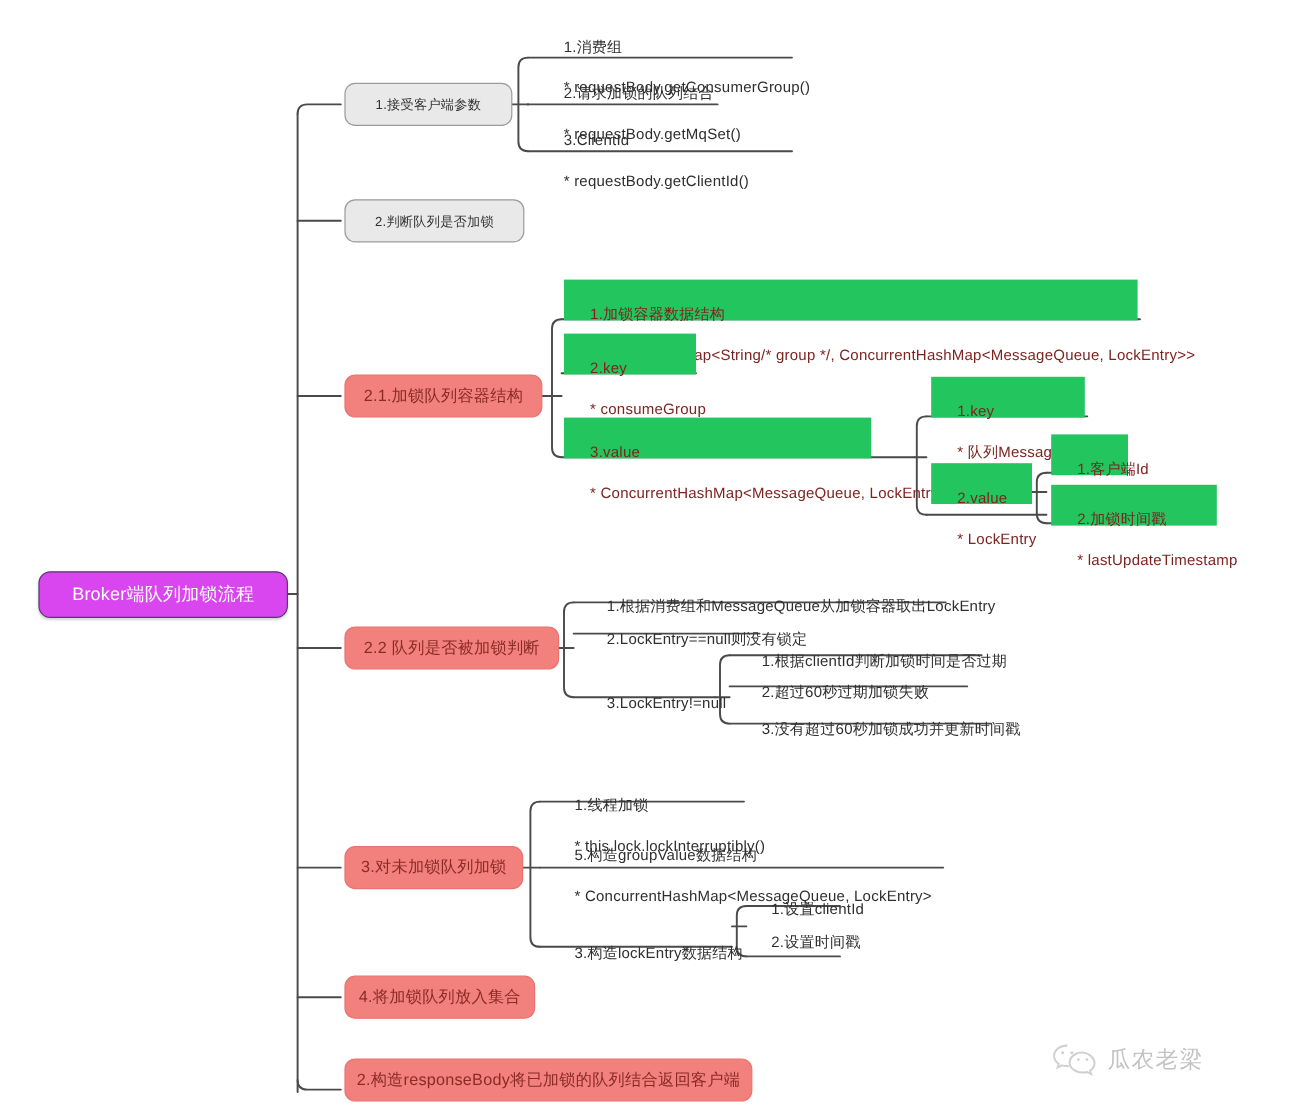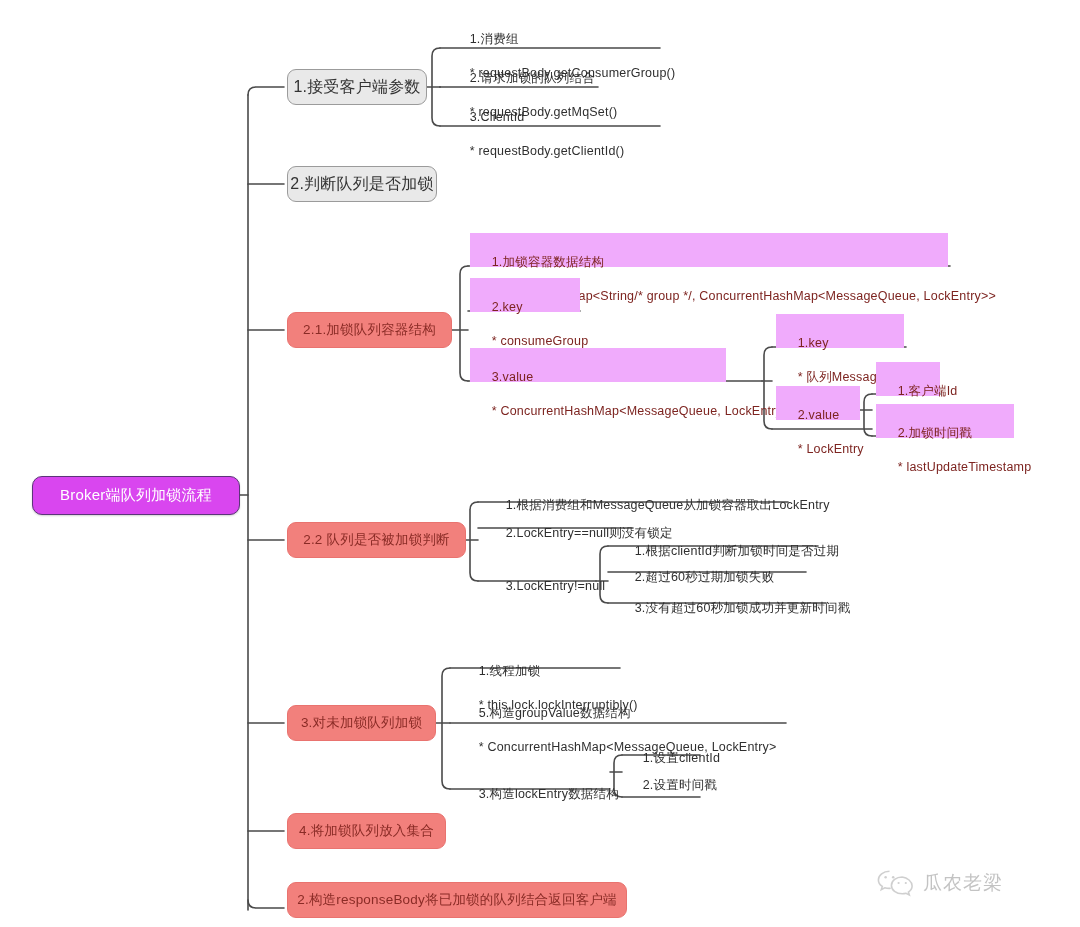--- a/index.html
+++ b/index.html
@@ -45,37 +45,37 @@
     padding: 0 16px;
     justify-content: center;
     box-shadow: 0 1px 2px rgba(0,0,0,0.18);
   }
   
   .grey {
     background: #e9e9e9;
     border: 1px solid #9b9b9b;
     border-radius: 9px;
     color: #333333;
-    font-size: 16px;
+    font-size: 11px;
     padding: 0 14px;
     justify-content: center;
   }
   
   .red {
     background: #f2807c;
     border: 1px solid #e9736f;
     border-radius: 9px;
     color: #8a2b26;
     font-size: 13.5px;
     padding: 8px 14px;
     justify-content: center;
   }
   
   .redbox {
-    background: #f0abfc;
+    background: #22c55e;
     border: none;
     border-radius: 0;
     color: #7d2420;
     font-size: 12.5px;
     line-height: 17px;
     padding: 4px 8px 4px 7px;
     display: block;
     white-space: pre;
   }
   

